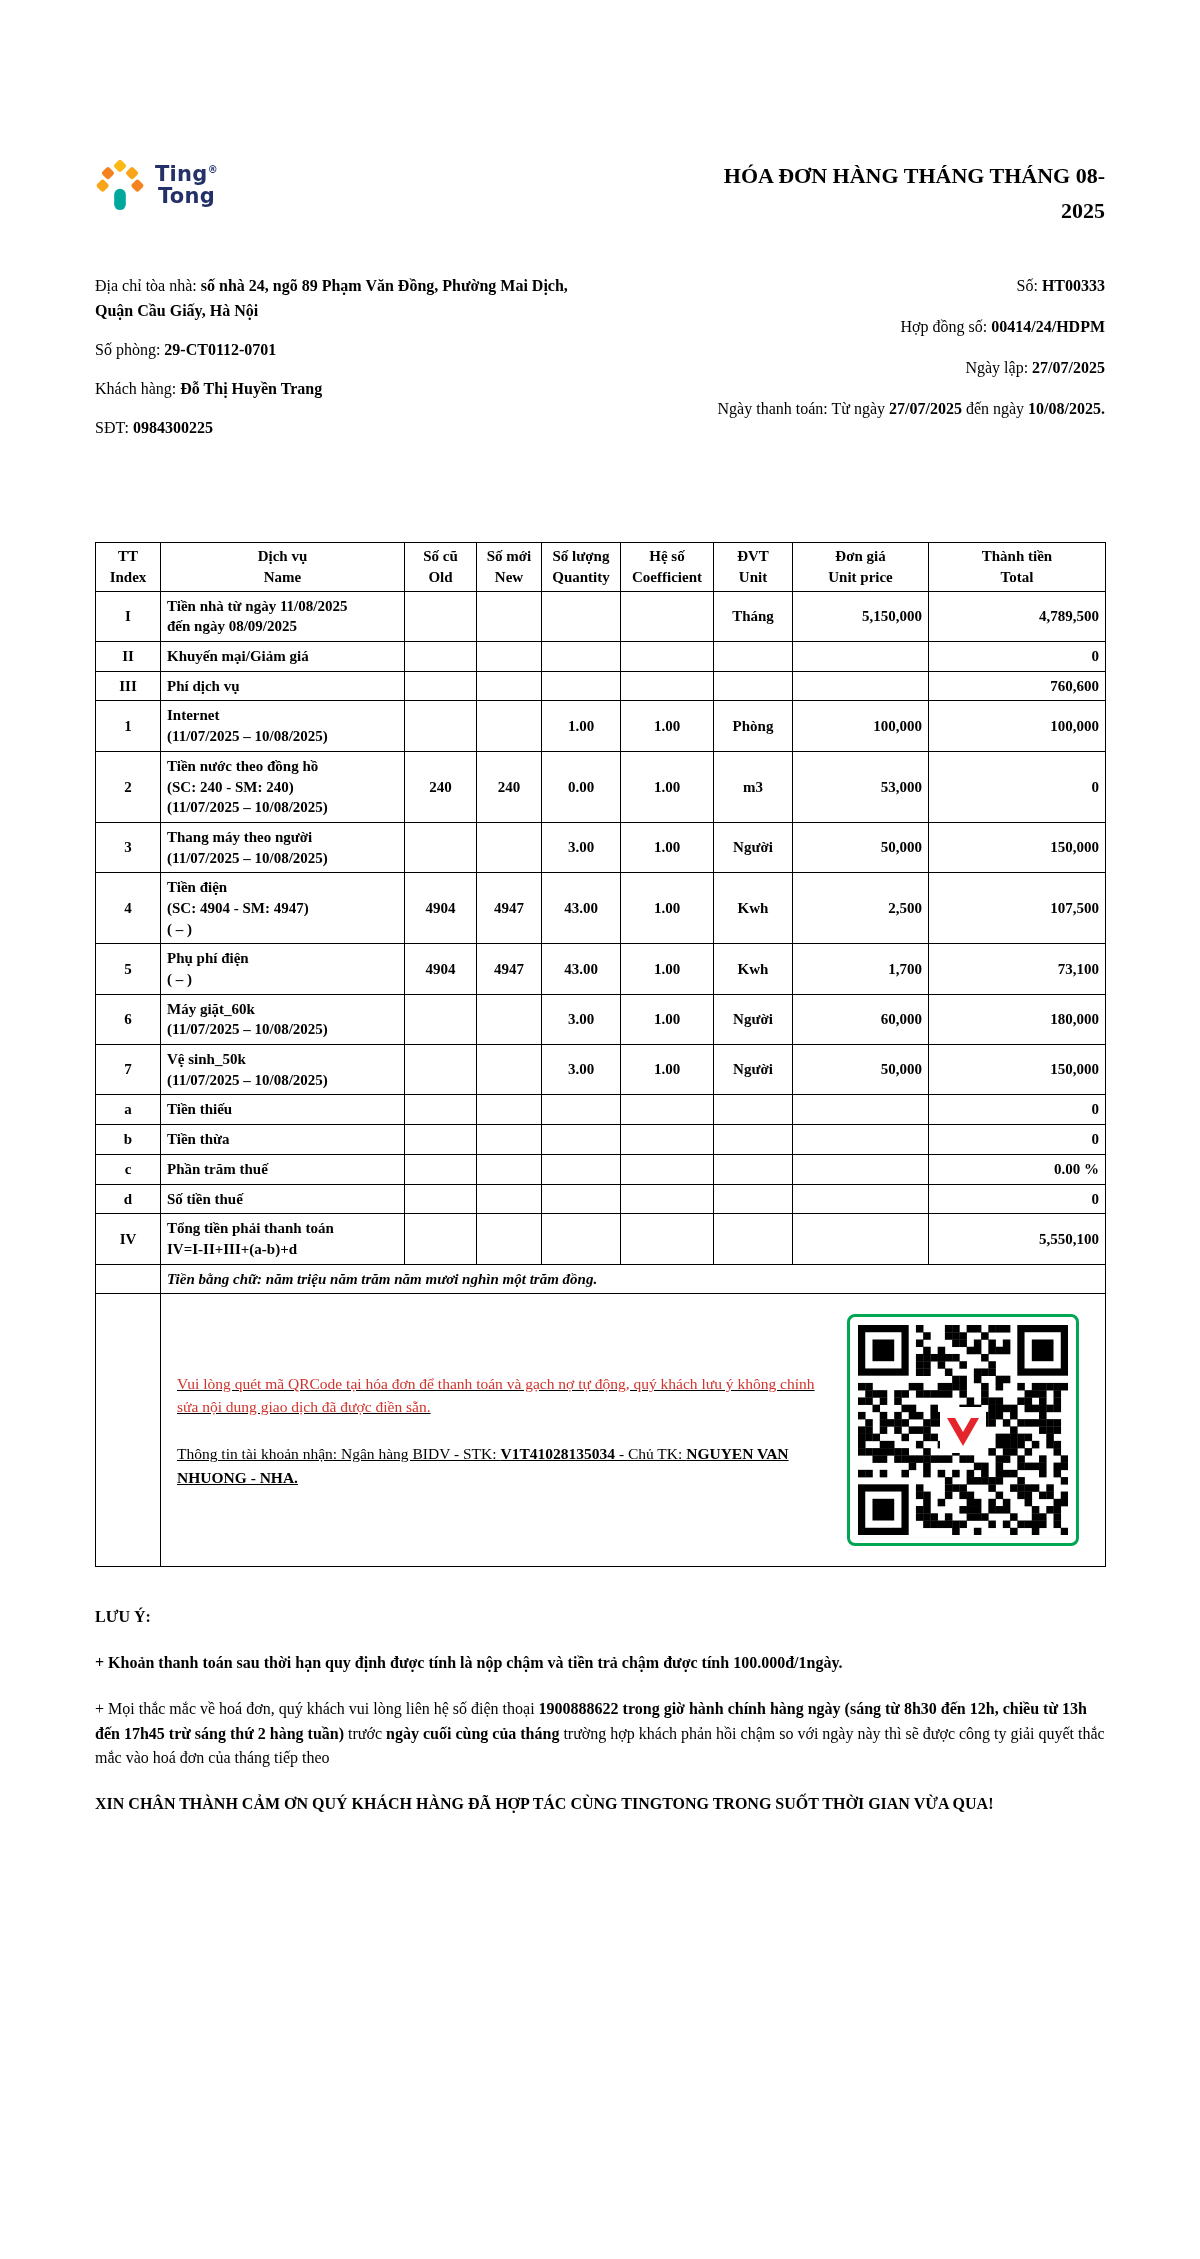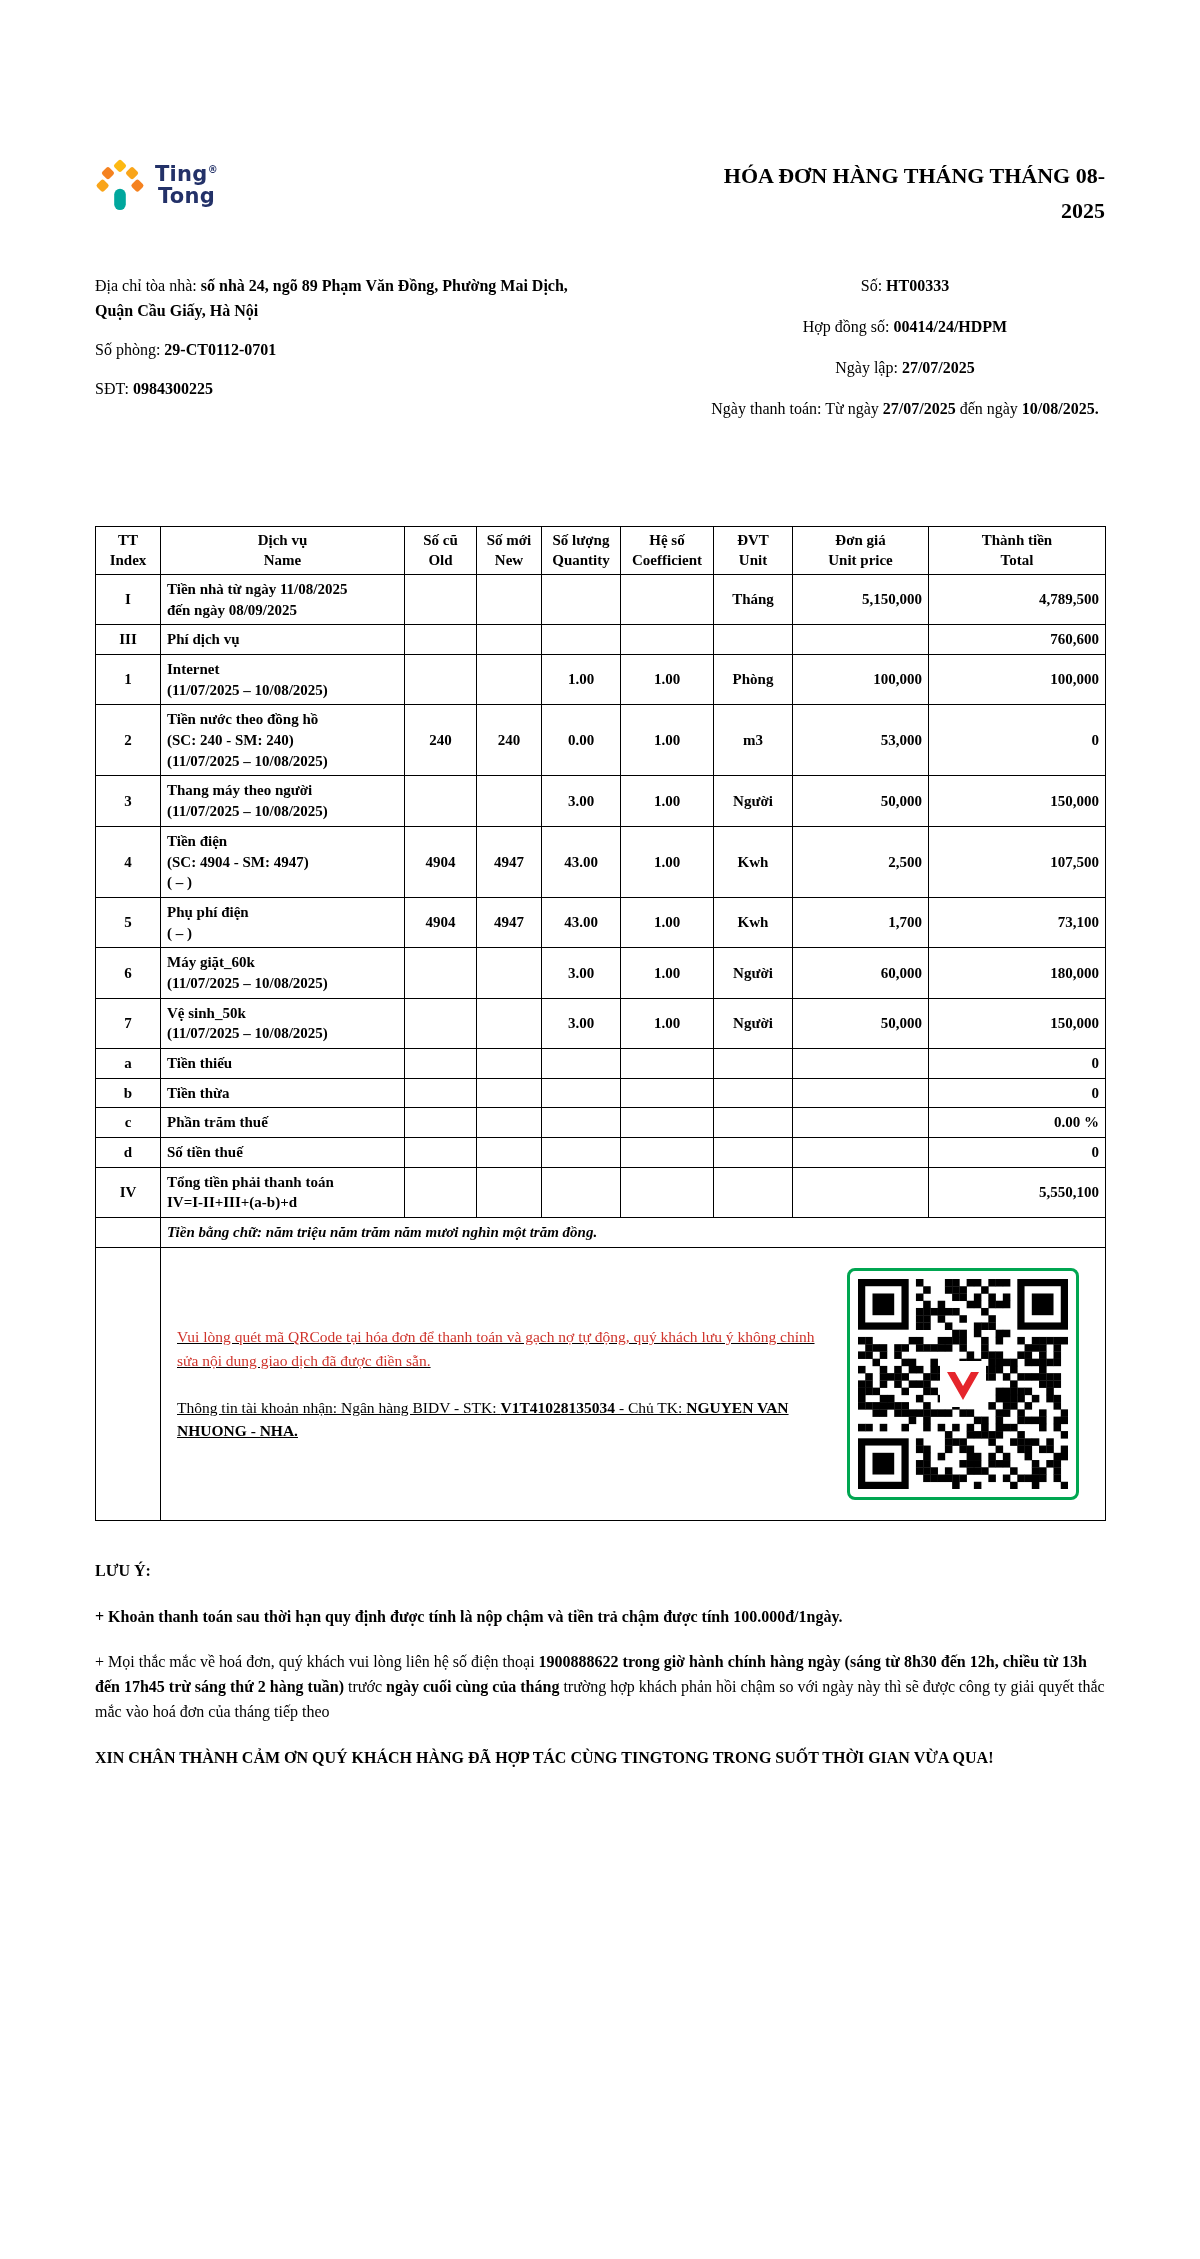--- a/index.html
+++ b/index.html
@@ -21,21 +21,21 @@
     color: var(--logo-navy, #233168); letter-spacing: .3px;
   }
   .reg { font-size: 10px; vertical-align: super; }
   .doc-title { text-align: right; font-weight: bold; font-size: 22px; line-height: 1.6; max-width: 560px; }
 
   
   .info { display: flex; justify-content: space-between; font-size: 16px; margin-bottom: 88px; }
   .info-left { width: 505px; }
   .info-right { width: 400px; text-align: right; }
   .info p { margin: 0 0 14px 0; line-height: 1.55; }
-  .info-right p { margin: 0 0 16px 0; text-align: center; }
+  .info-right p { margin: 0 0 16px 0; }
 
   
   table.invoice { width: 1010px; border-collapse: collapse; table-layout: fixed; font-size: 15px; font-weight: bold; }
   table.invoice th, table.invoice td { border: 1px solid #000; padding: 4px 6px; vertical-align: middle; line-height: 1.38; }
   table.invoice th { text-align: center; padding: 3px 2px; }
   .col-index { text-align: center; }
   .col-name  { text-align: left; white-space: pre-line; }
   .col-old, .col-new, .col-qty, .col-coef, .col-unit { text-align: center; }
   .col-price, .col-total { text-align: right; }
 
@@ -81,20 +81,21 @@
     <div class="doc-title">
       <div>HÓA ĐƠN HÀNG THÁNG THÁNG 08-</div>
       <div>2025</div>
     </div>
   </header>
 
   <section class="info">
     <div class="info-left">
       <p><span>Địa chỉ tòa nhà: </span><b>số nhà 24, ngõ 89 Phạm Văn Đồng, Phường Mai Dịch, Quận Cầu Giấy, Hà Nội</b></p>
       <p><span>Số phòng: </span><b>29-CT0112-0701</b></p>
+      <p><span>Khách hàng: </span><b>Đỗ Thị Huyền Trang</b></p>
       <p><span>SĐT: </span><b>0984300225</b></p>
     </div>
     <div class="info-right">
       <p><span>Số: </span><b>HT00333</b></p>
       <p><span>Hợp đồng số: </span><b>00414/24/HDPM</b></p>
       <p><span>Ngày lập: </span><b>27/07/2025</b></p>
       <p><span>Ngày thanh toán: Từ ngày </span><b>27/07/2025</b><span> đến ngày </span><b>10/08/2025.</b></p>
     </div>
   </section>
 
@@ -155,20 +156,31 @@
           <td class="col-index">I</td>
           <td class="col-name">Tiền nhà từ ngày 11/08/2025
 đến ngày 08/09/2025</td>
           <td class="col-old"></td>
           <td class="col-new"></td>
           <td class="col-qty"></td>
           <td class="col-coef"></td>
           <td class="col-unit">Tháng</td>
           <td class="col-price">5,150,000</td>
           <td class="col-total">4,789,500</td>
+        </tr>
+        <tr>
+          <td class="col-index">II</td>
+          <td class="col-name">Khuyến mại/Giảm giá</td>
+          <td class="col-old"></td>
+          <td class="col-new"></td>
+          <td class="col-qty"></td>
+          <td class="col-coef"></td>
+          <td class="col-unit"></td>
+          <td class="col-price"></td>
+          <td class="col-total">0</td>
         </tr>
         <tr>
           <td class="col-index">III</td>
           <td class="col-name">Phí dịch vụ</td>
           <td class="col-old"></td>
           <td class="col-new"></td>
           <td class="col-qty"></td>
           <td class="col-coef"></td>
           <td class="col-unit"></td>
           <td class="col-price"></td>

